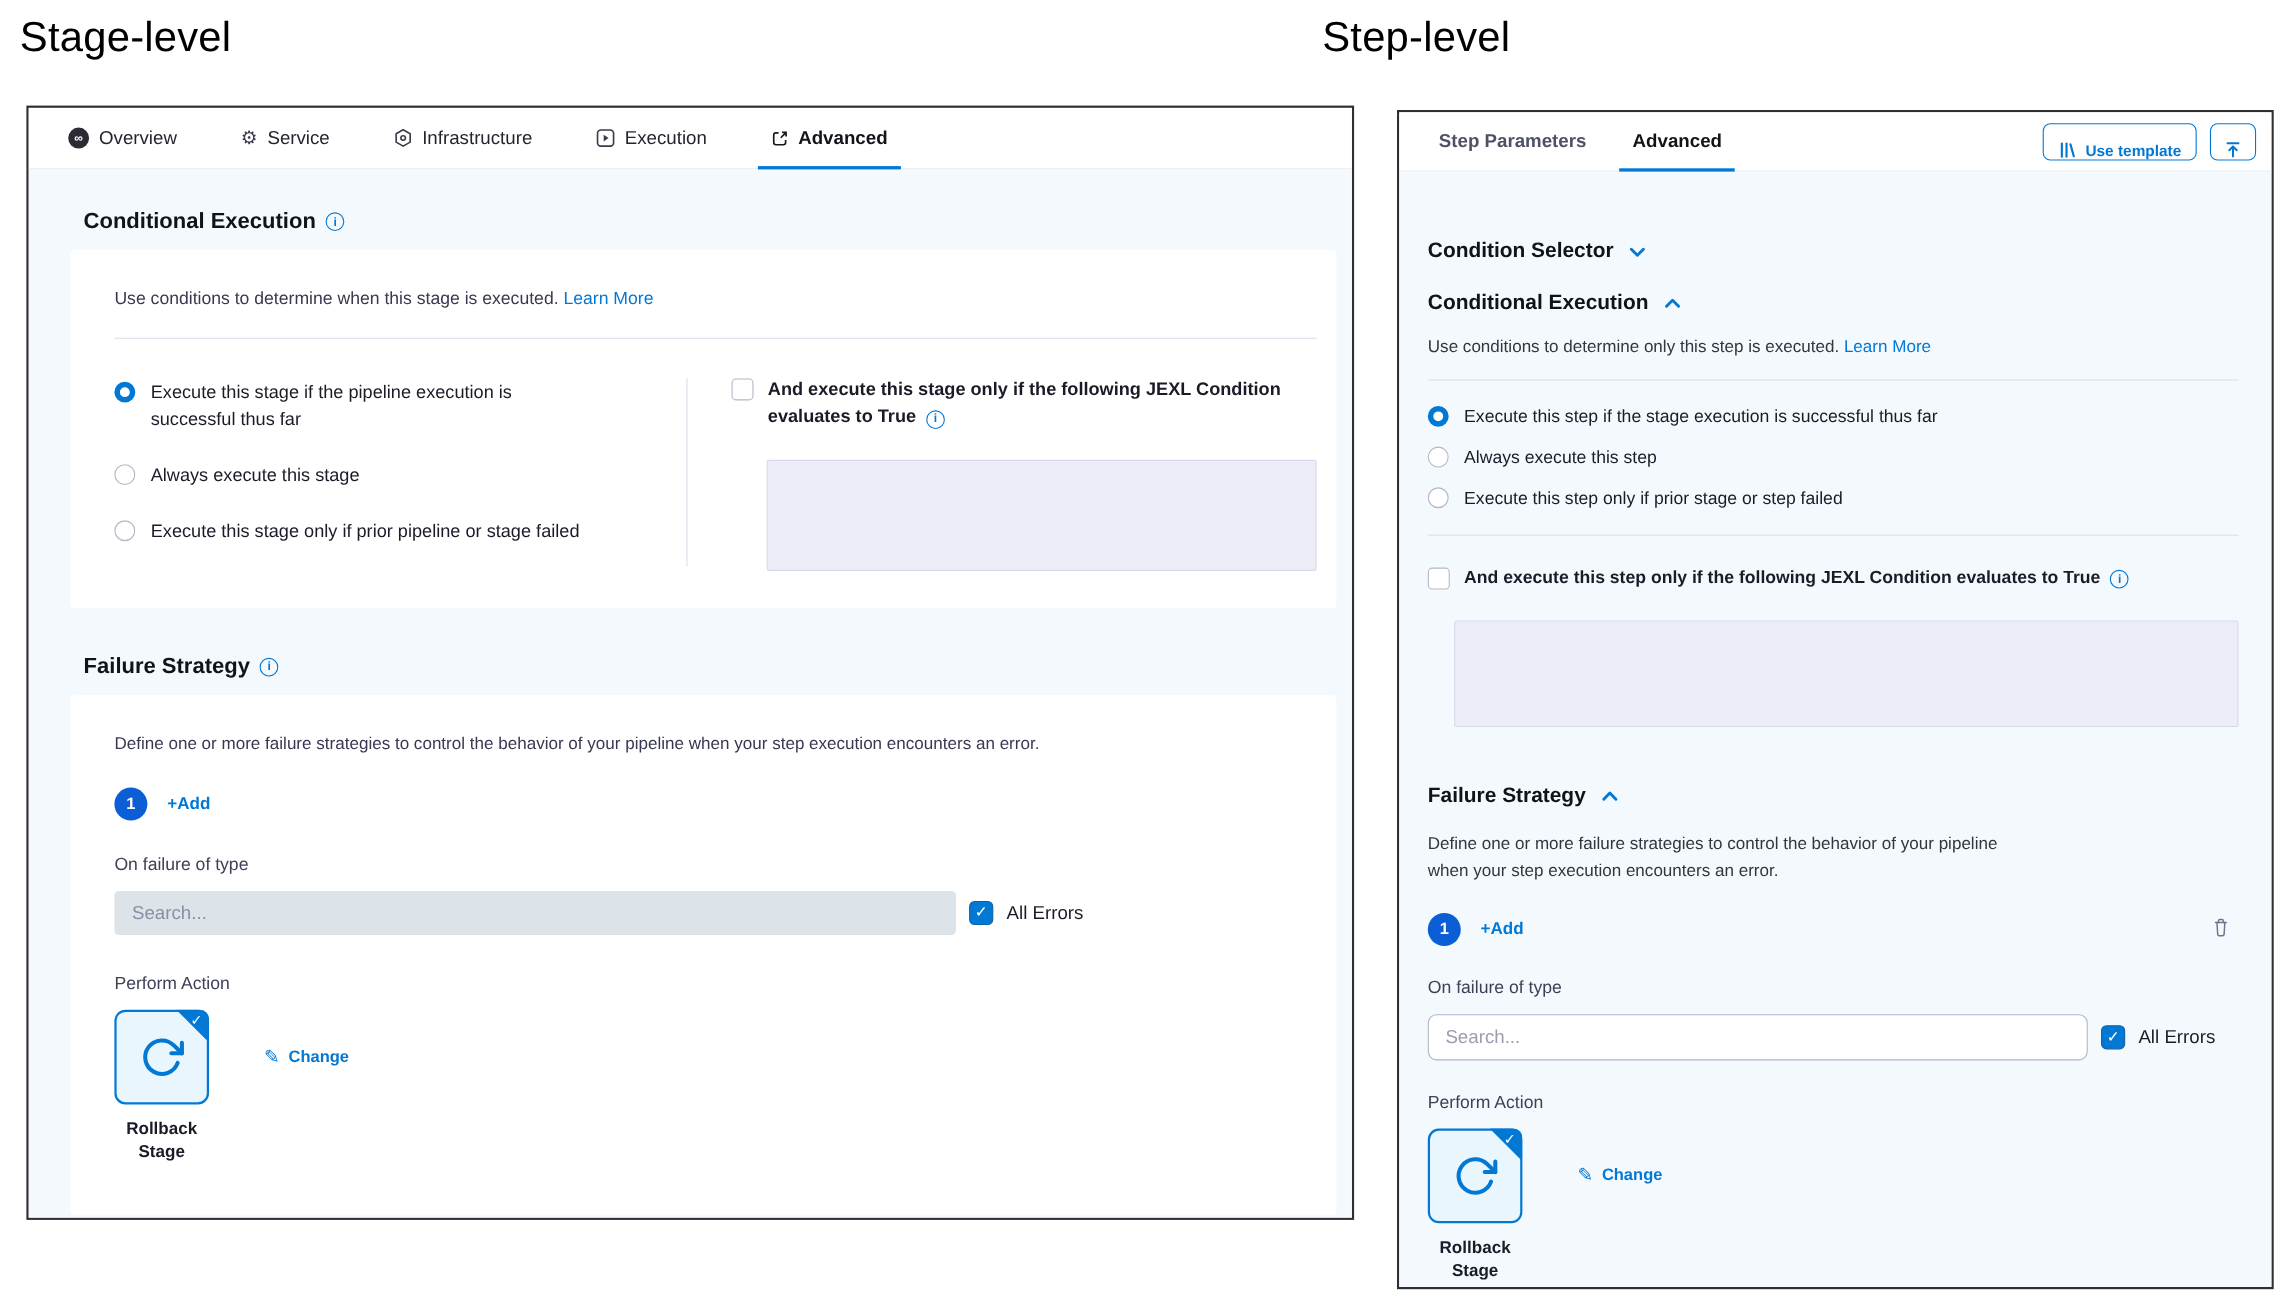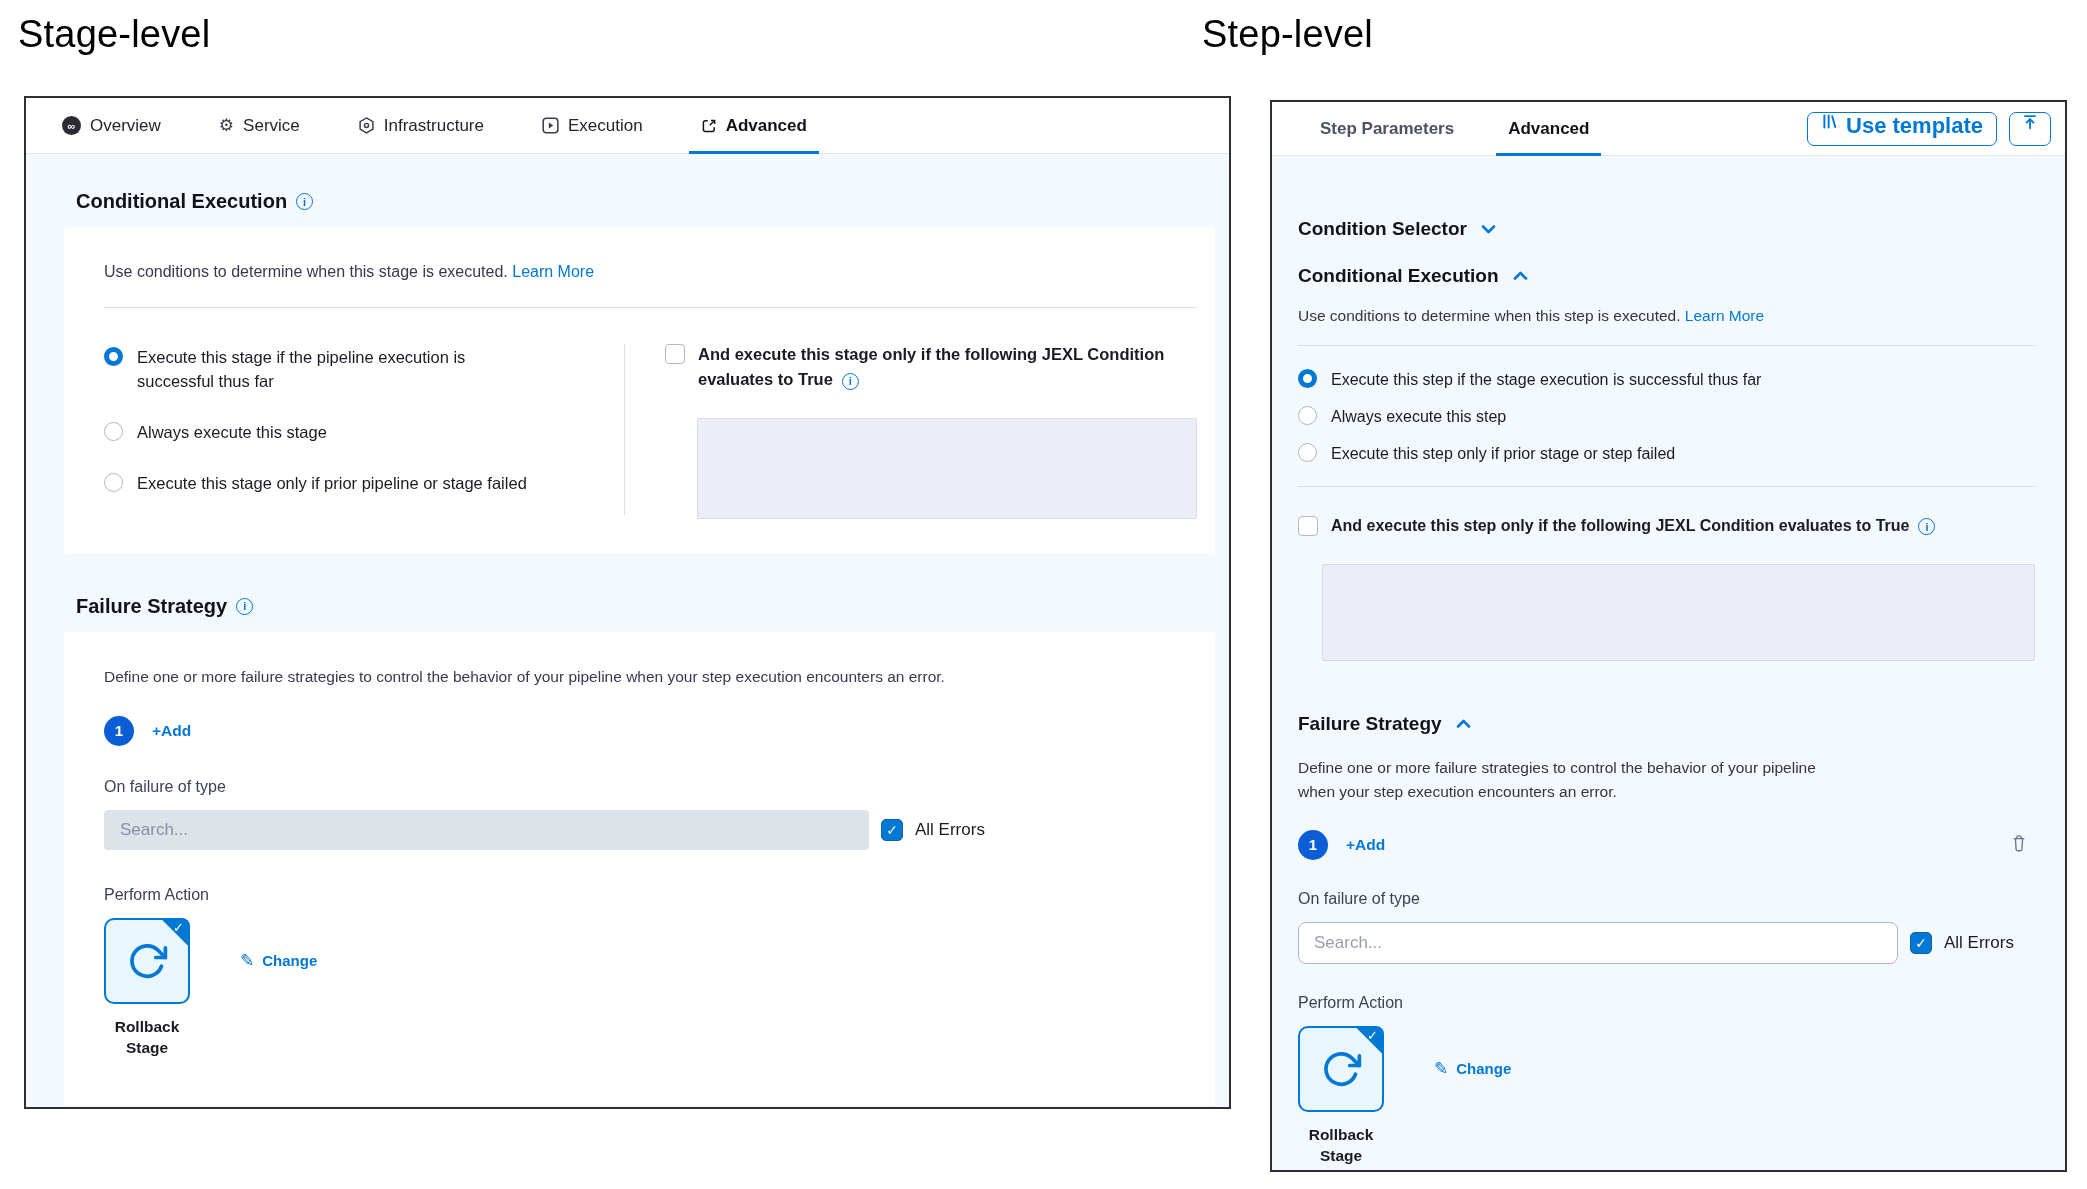--- a/index.html
+++ b/index.html
@@ -19,25 +19,25 @@
 
   
   .tabbar { display:flex; align-items:center; height:56px; background:#fff;
             border-bottom:1px solid #e5e7f0; padding:0 14px 0 36px; }
   .tab { position:relative; height:100%; display:flex; align-items:center; gap:9px;
          margin-right:58px; font-size:17px; font-weight:500; color:#24242e; cursor:pointer; white-space:nowrap; }
   .tab.active { font-weight:700; color:#121219; }
   .tab.active::after { content:""; position:absolute; left:-12px; right:-12px; bottom:-1px;
                        height:3px; background:#0278d5; }
   .step-tabbar { height:54px; }
-  .text-tab { margin-right:42px; font-weight:600; color:#4e5165;margin-left:12px; }
+  .text-tab { margin-right:42px; font-weight:600; color:#4e5165; }
   .tab-actions { margin-left:auto; display:flex; align-items:center; gap:12px; }
-  .btn-outline { display:inline-flex; align-items:flex-start; gap:8px; height:34px; padding:0 13px;
+  .btn-outline { display:inline-flex; align-items:flex-end; gap:8px; height:34px; padding:0 13px;
                  background:#fff; border:1.5px solid #0278d5; border-radius:7px;
-                 color:#0278d5; font-weight:700; font-size:22px; cursor:pointer;
+                 color:#0278d5; font-weight:700; font-size:14px; cursor:pointer;
                  font-family:inherit; }
   .btn-sq { width:42px; justify-content:center; padding:0; }
 
   
   .panel-body { height:calc(100% - 56px); background:#f3f9fd; padding:0 14px 0 38px; overflow:hidden; }
   .step-body  { height:calc(100% - 54px); background:#f4f9fd; padding:62px 30px 0 26px; overflow:hidden; }
 
   .sec-heading { display:flex; align-items:center; margin:36px 0 14px 12px;
                  font-size:20px; font-weight:700; color:#121219; }
   .info { display:inline-flex; align-items:center; justify-content:center; width:17px; height:17px;
@@ -284,21 +284,21 @@
     <div class="collapse-row">
       <span class="collapse-title">Conditional Execution</span>
       <span style="display:inline-flex;">
         <svg width="15" height="10" viewBox="0 0 15 10">
             <polyline points="2,7.5 7.5,2 13,7.5" fill="none" stroke="#0278d5" stroke-width="2.6" stroke-linecap="round" stroke-linejoin="round"></polyline>
           </svg>
       </span>
     </div>
 
     <div class="step-desc">
-      <span>Use conditions to determine when this step is executed.</span>
+      <span>Use conditions to determine only this step is executed.</span>
       <a class="link">Learn More</a>
     </div>
 
     <hr class="step-sep">
 
     <div class="step-radios">
       <div class="radio-row">
         <span class="radio sel"></span>
         <span class="radio-label">Execute this step if the stage execution is successful thus far</span>
       </div>

